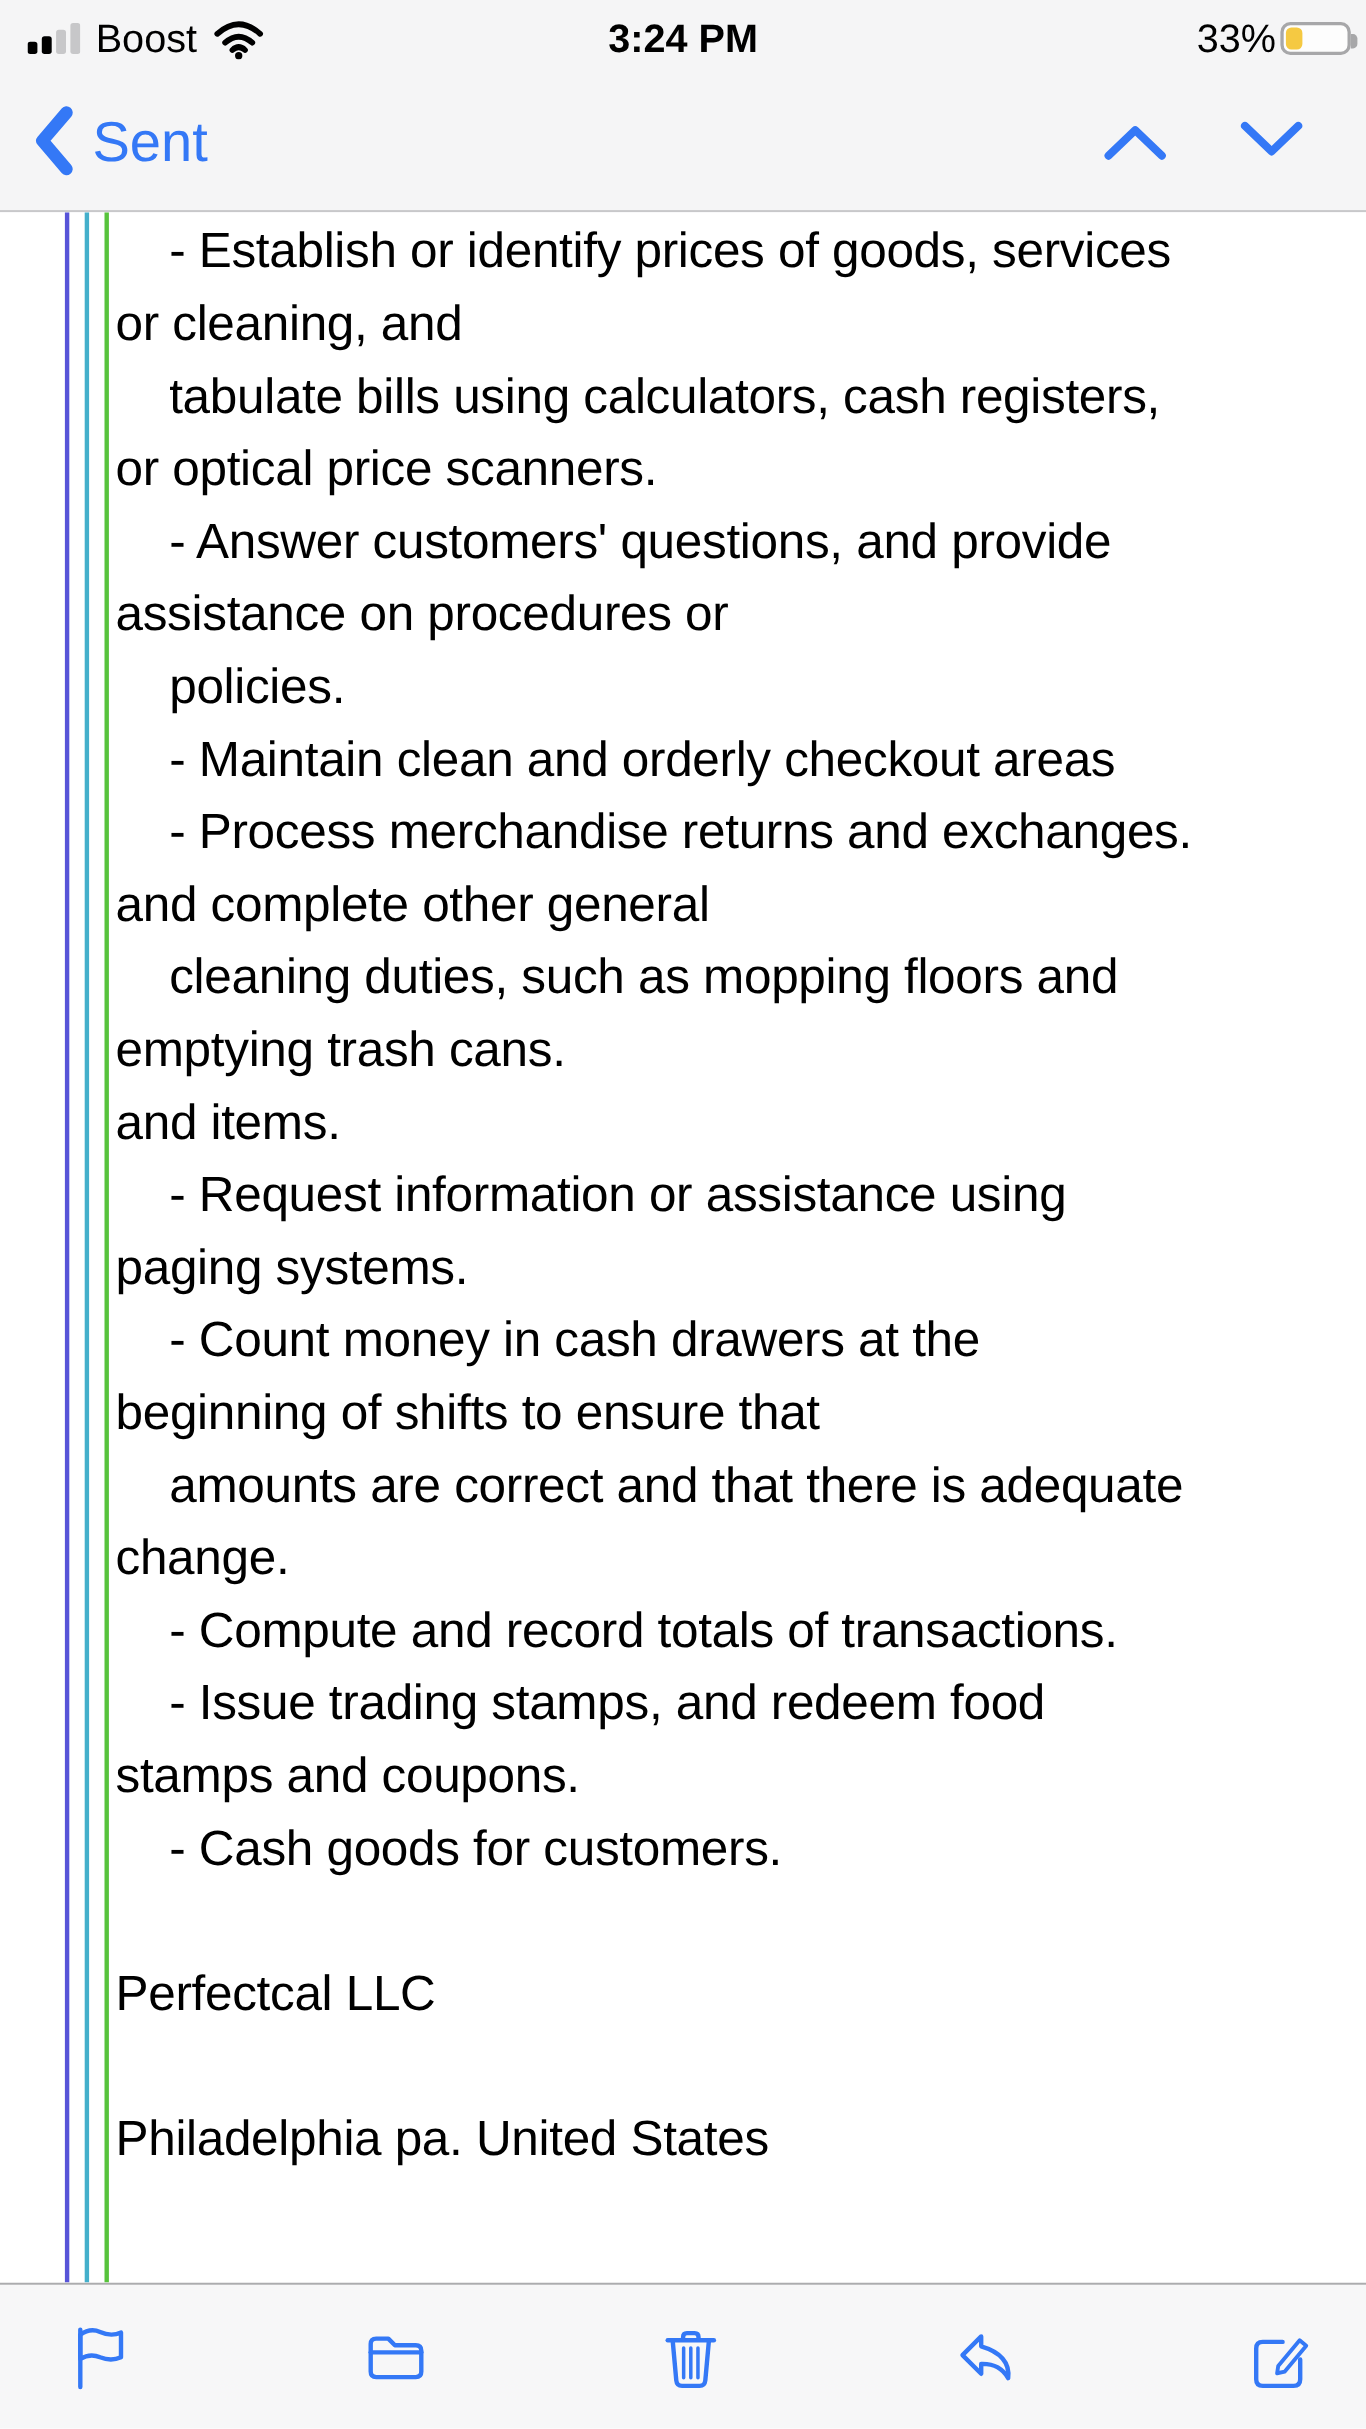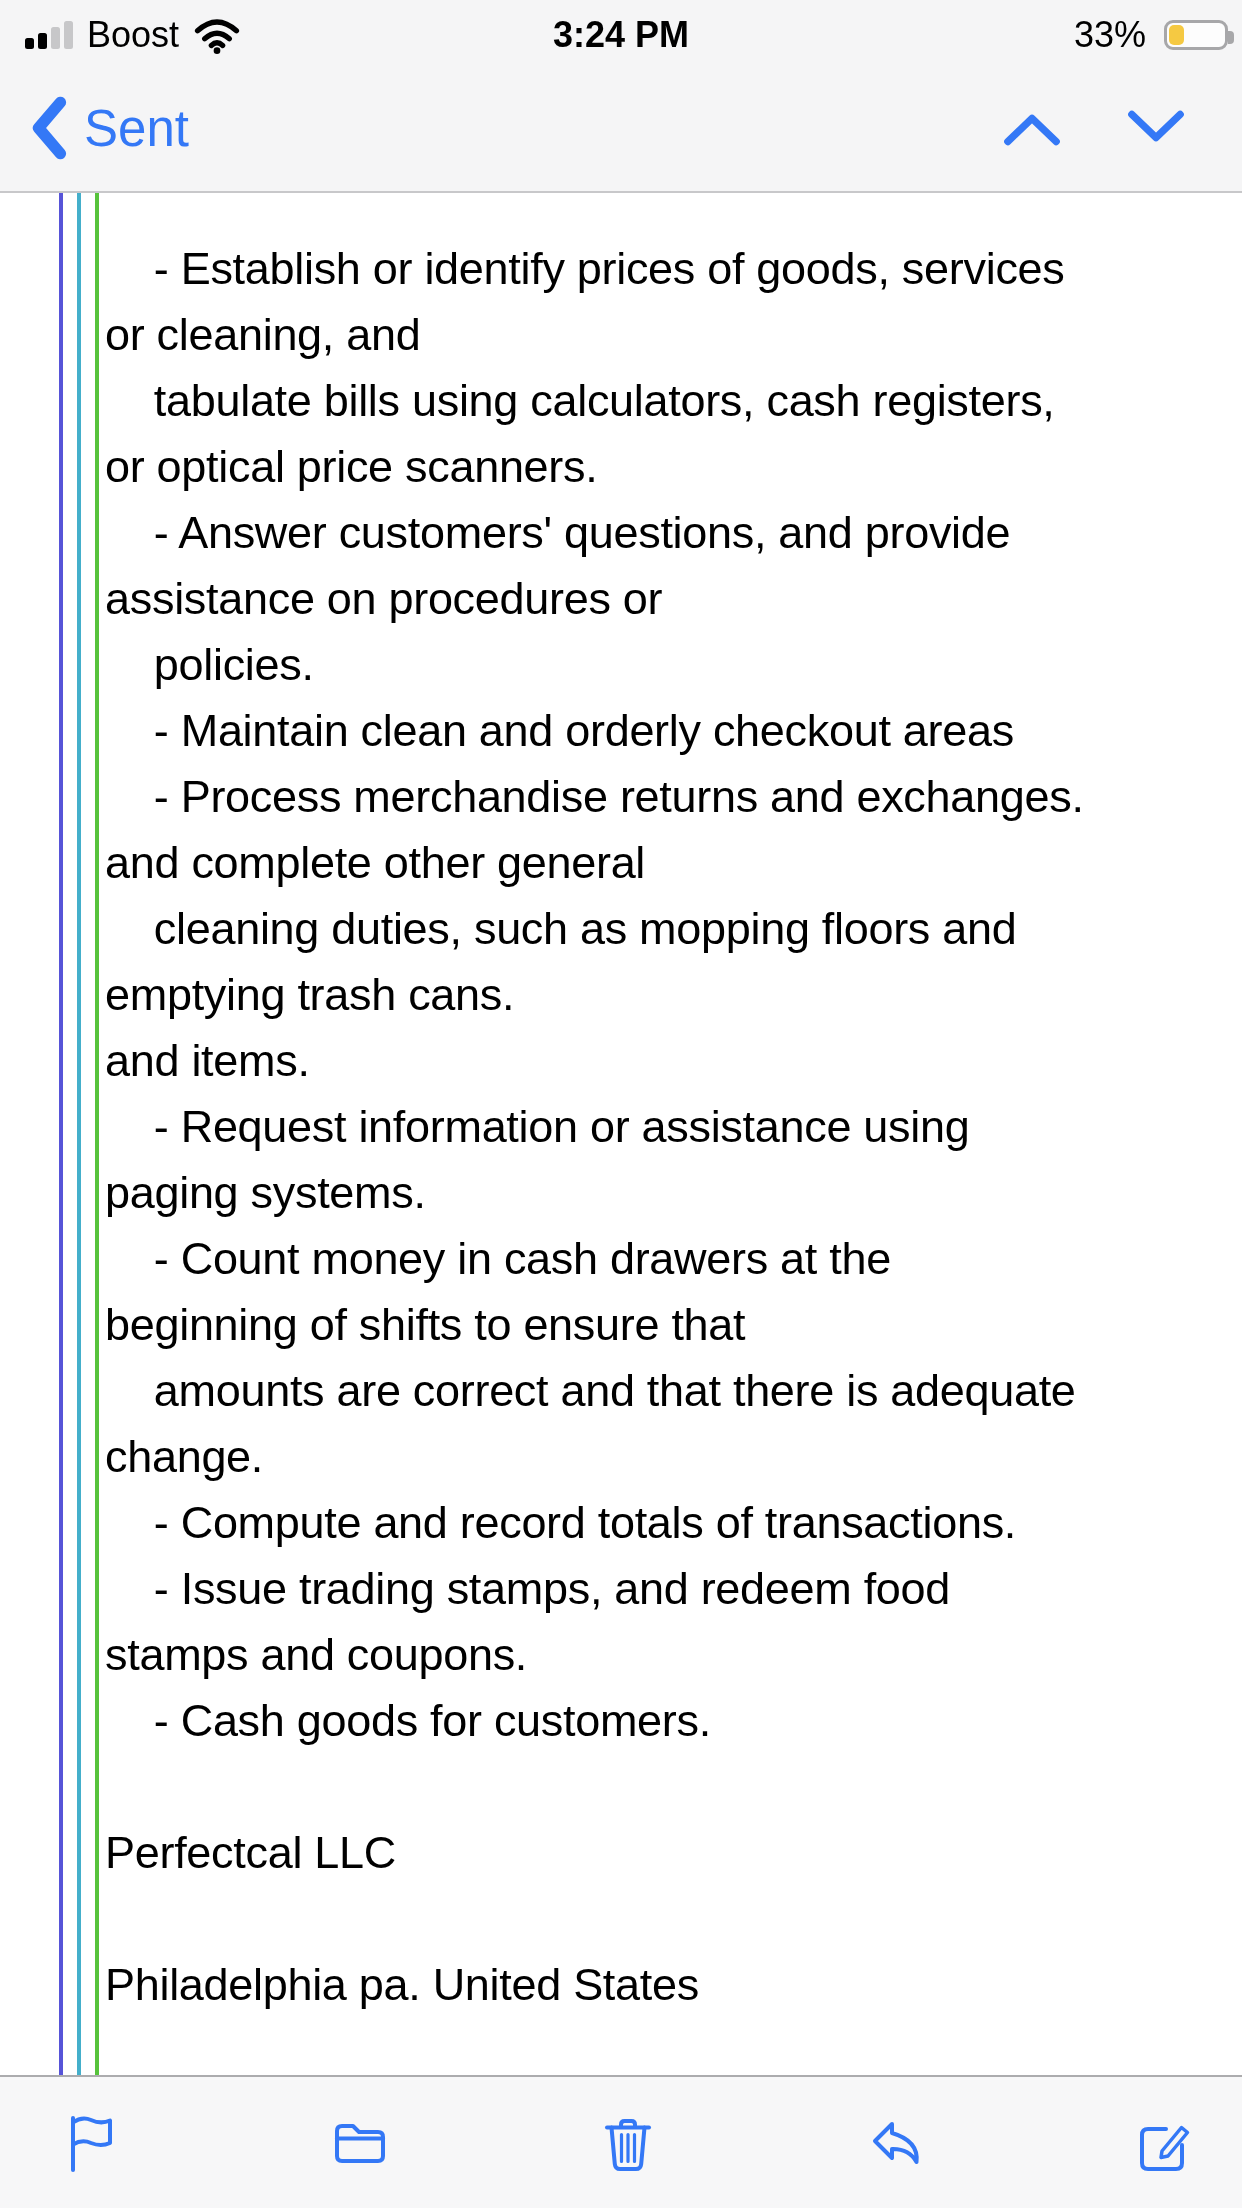--- a/index.html
+++ b/index.html
@@ -19,39 +19,39 @@
   html,body{width:1242px;height:2208px;overflow:hidden;}
   body{font-family:"Liberation Sans","DejaVu Sans",sans-serif;background:var(--body-bg);}
   .screen{width:1242px;height:2208px;display:flex;flex-direction:column;position:relative;}
 
   
   .header{height:193px;background:var(--header-bg);border-bottom:2px solid var(--hairline);flex:0 0 auto;}
   .statusbar{height:60px;display:flex;align-items:center;padding:10px 14px 0 25px;position:relative;color:var(--text);}
   .status-left{display:flex;align-items:center;gap:14px;}
   .carrier{font-size:36px;color:var(--text);}
   .status-time{position:absolute;left:0;right:0;text-align:center;font-size:36px;font-weight:600;color:var(--text);}
-  .status-right{margin-left:auto;display:flex;align-items:center;gap:18px;position:relative;z-index:1;}
+  .status-right{margin-left:auto;display:flex;align-items:center;gap:4px;position:relative;z-index:1;}
   .battery-pct{font-size:36px;color:var(--text);}
   .battery{width:64px;height:30px;border:3px solid #A7A7A9;border-radius:9px;position:relative;background:#FDFDFD;}
   .battery-fill{position:absolute;left:2px;top:2px;bottom:2px;border-radius:5px;background:var(--battery-yellow);}
   .battery-nub{position:absolute;right:-9px;top:8px;width:6px;height:13px;background:#A7A7A9;border-radius:0 4px 4px 0;}
 
   .navrow{height:131px;display:flex;align-items:center;padding:6px 55px 1px 30px;}
   .back{display:flex;align-items:center;gap:16px;cursor:pointer;}
   .back-label{font-size:51px;color:var(--accent);}
   .navactions{margin-left:auto;display:flex;align-items:center;gap:62px;}
 
   
   .mailbody{flex:1 1 auto;background:var(--body-bg);position:relative;overflow:hidden;}
   .quotebars{position:absolute;left:0;top:0;bottom:0;width:105px;}
   .qbar{position:absolute;top:0;bottom:0;width:4px;}
   .qbar.q1{left:59px;background:var(--quote-bar-1);}
   .qbar.q2{left:77px;background:var(--quote-bar-2);}
   .qbar.q3{left:95px;background:var(--quote-bar-3);}
-  .content{padding:2px 30px 0 105px;font-size:45px;line-height:66px;color:var(--text);margin-top:41px;}
+  .content{padding:2px 30px 0 105px;font-size:45px;line-height:66px;color:var(--text);}
   .line{white-space:pre;letter-spacing:-0.3px;}
 
   
   .toolbar{height:133px;flex:0 0 auto;background:#F7F7F8;border-top:2px solid var(--toolbar-hairline);
            display:flex;align-items:center;justify-content:space-between;padding:0 43px 0 57px;}
   .tool-btn{width:70px;height:70px;display:flex;align-items:center;justify-content:center;cursor:pointer;}
   .tool-btn svg{display:block;}
   .stroke-blue{stroke:var(--accent);fill:none;stroke-linecap:round;stroke-linejoin:round;}
   .stroke-black{stroke:var(--text);fill:none;stroke-linecap:round;}
 </style>

